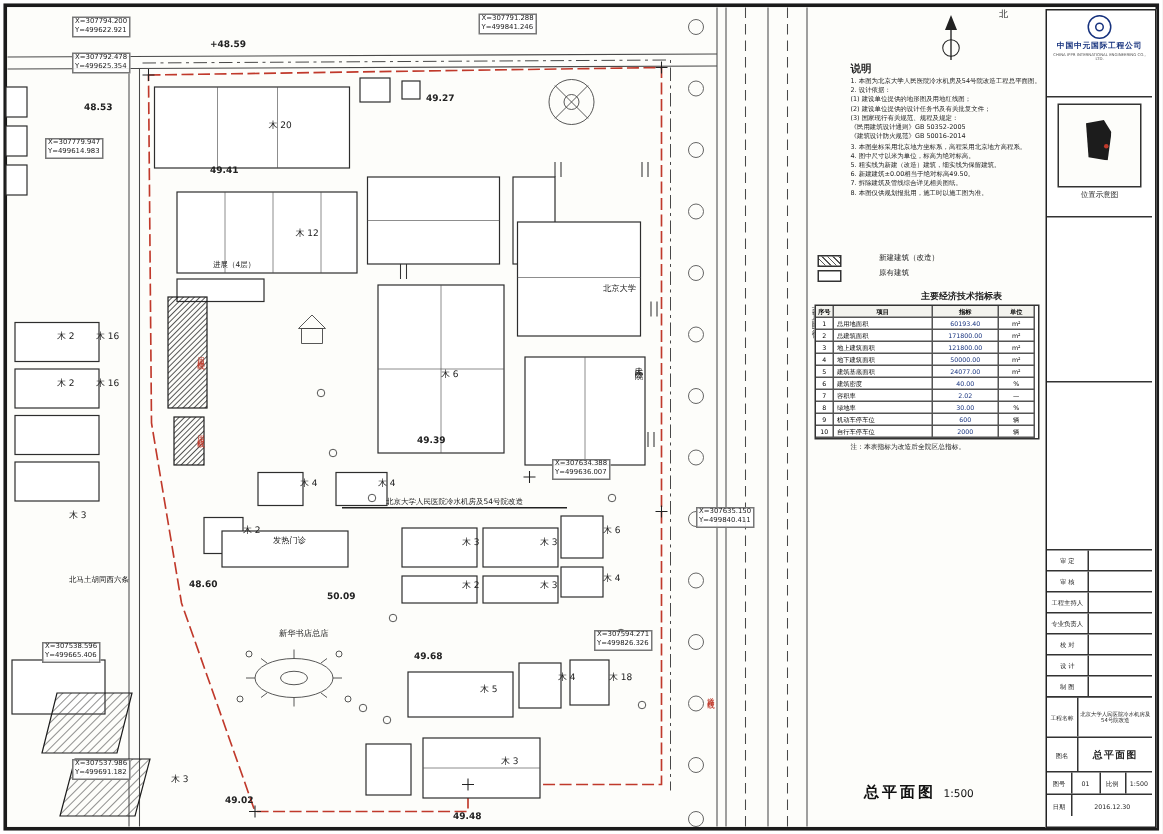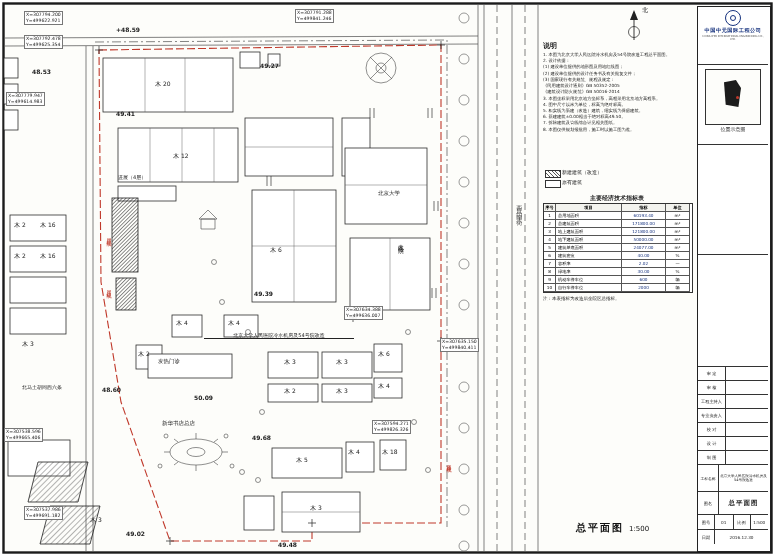--- a/index.html
+++ b/index.html
@@ -1,19 +1,19 @@
 <!DOCTYPE html>
 <html><head>
 <meta charset="utf-8">
 <style>
   html,body{margin:0;padding:0;}
   body{width:775px;height:556px;background:#e8e8e4;font-family:"DejaVu Sans",sans-serif;}
   .stage{position:relative;width:775px;height:556px;background:#fff;overflow:hidden;}
   svg.linework{position:absolute;left:0;top:0;}
-  .lbl{position:absolute;color:#222;white-space:pre;line-height:1.2;font-size:6px;}
+  .lbl{position:absolute;color:#222;white-space:pre;line-height:1.2;font-size:6px;margin-left:24px;}
   .coord{font-size:4.6px;line-height:1.3;background:rgba(255,255,255,.9);border:0.5px solid #777;padding:0 1px;}
   .elev{font-size:6px;font-weight:bold;}
   .bl{font-size:6px;}
   .s5{font-size:5px;}
   .s55{font-size:5.5px;}
   .s7{font-size:7px;}
   .red{color:#c0392b;}
   .vert{writing-mode:vertical-rl;letter-spacing:1px;}
   .ul{border-bottom:0.7px solid #222;text-align:center;}
   .notes-body{width:150px;font-size:4.3px;line-height:1.45;white-space:pre-line;color:#222;}

